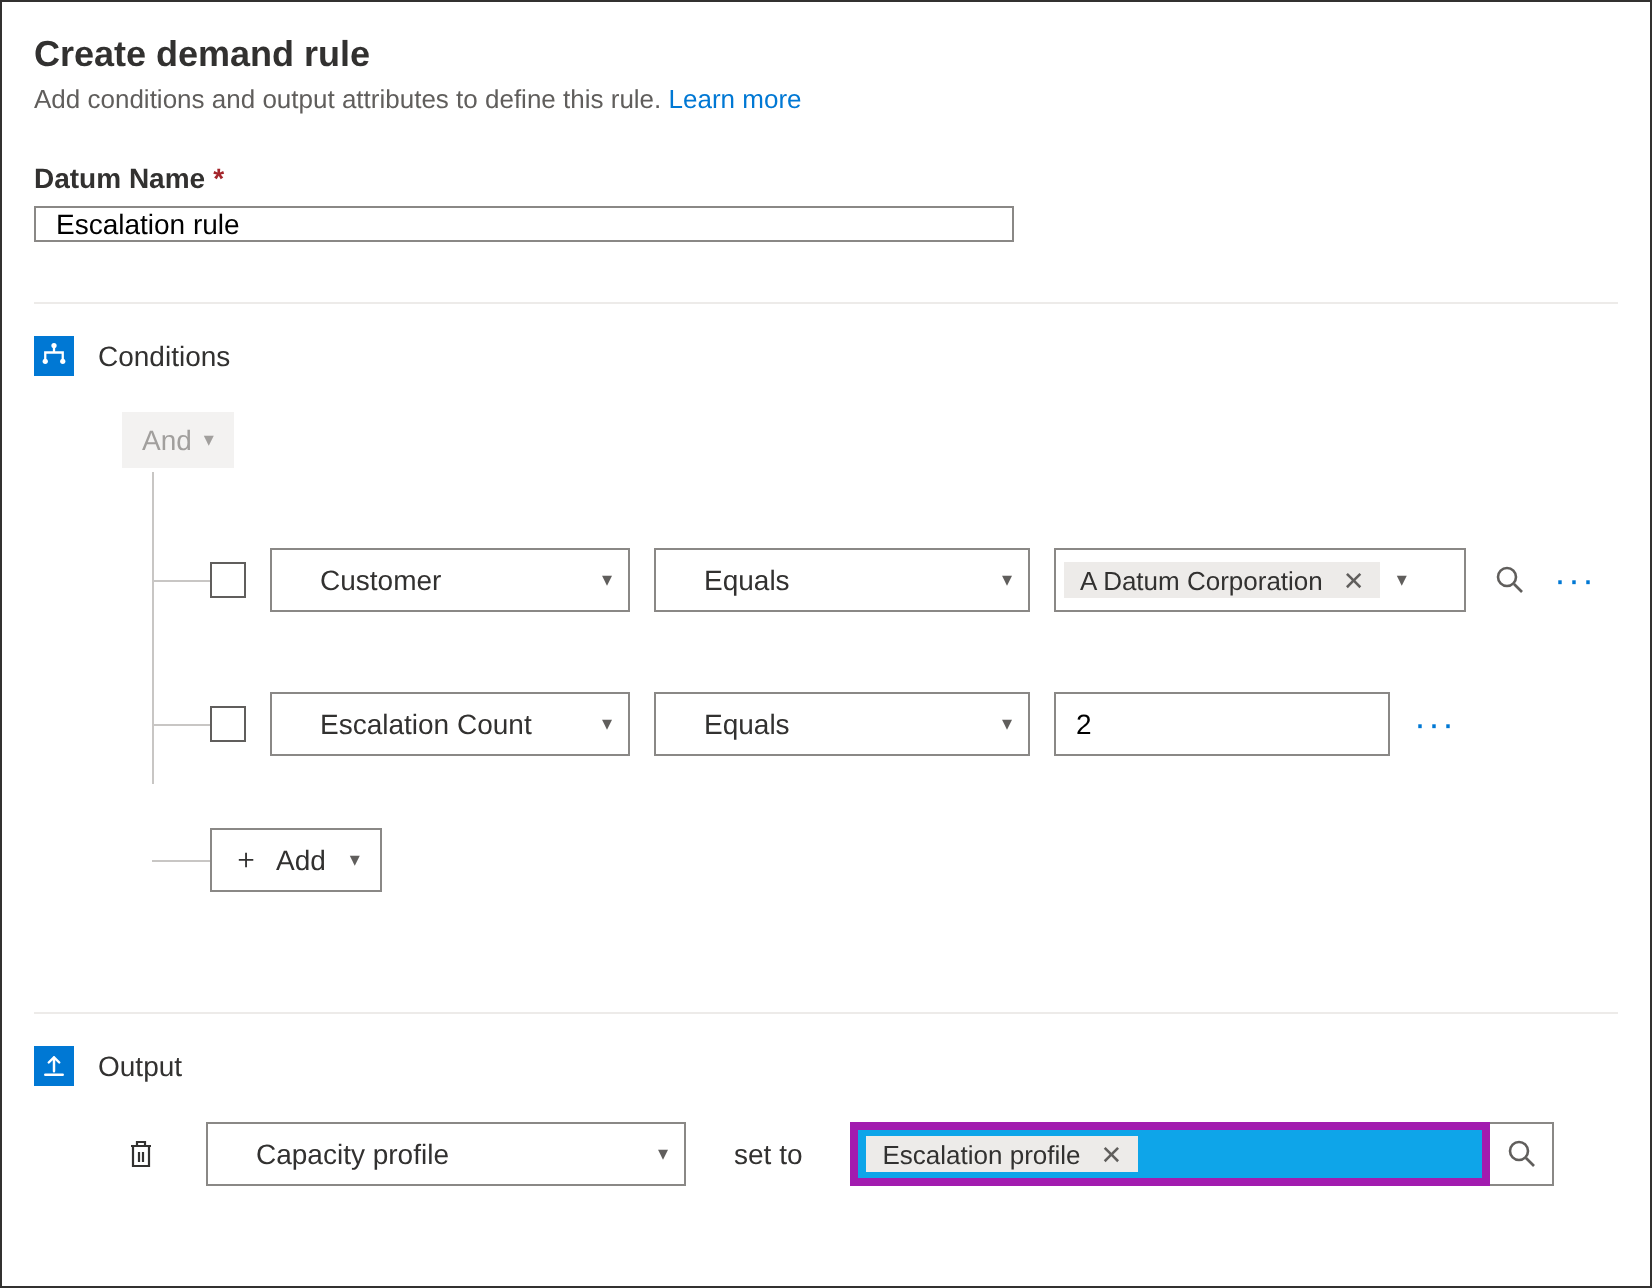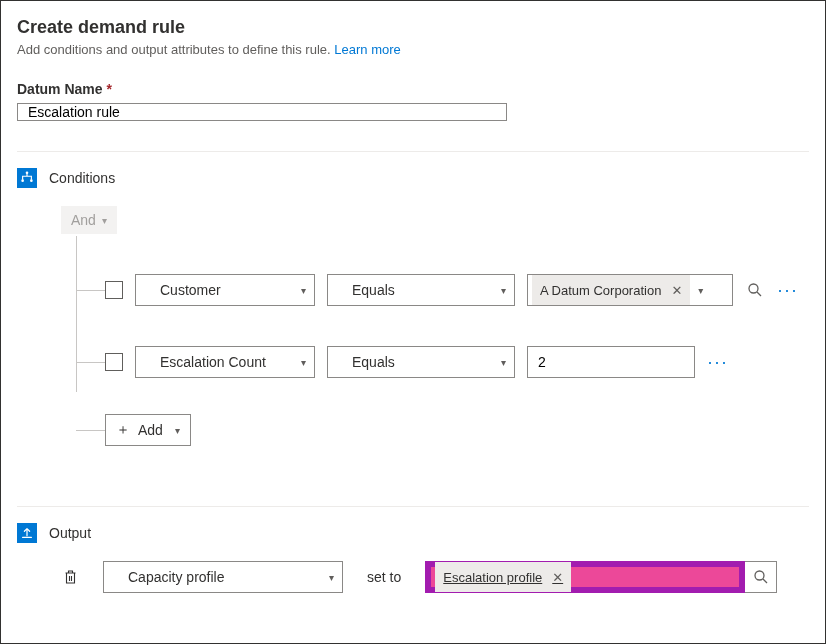--- a/index.html
+++ b/index.html
@@ -64,21 +64,21 @@
   }
   .dropdown .chev { font-size:10px; color:#605e5c; }
   .dd-attr { width: 180px; }
   .dd-op { width: 188px; }
   .tag-field {
     display:flex; align-items:center; border:1px solid #8a8886;
     height:32px; background:#fff; cursor:pointer; padding:0 6px 0 4px;
   }
   .tag-pill {
     display:flex; align-items:center; gap:8px; background:#edebe9;
-    height:30px; padding:0 6px 0 8px; font-size:13px;text-align:right;
+    height:18px; padding:0 6px 0 8px; font-size:13px;text-align:right;
   }
   .tag-x { font-size:13px; color:#605e5c; cursor:pointer; padding:0 2px; }
   .tag-chev { font-size:10px; color:#605e5c; margin-left:8px; }
   .srch {
     width:20px; height:20px; color:#605e5c; cursor:pointer;
     display:flex; align-items:center; justify-content:center;
   }
   .more {
     color:#0078d4; font-size:18px; letter-spacing:1px; cursor:pointer;
     display:flex; align-items:center; height:20px;
@@ -98,24 +98,23 @@
   }
   .add-btn .plus { font-size:14px; }
   .add-btn .chev { font-size:10px; color:#605e5c; margin-left:4px;}
 
   .output-row {
     display:flex; align-items:center; gap:24px; margin-left:44px; margin-top:8px;
   }
   .del-icon { color:#323130; cursor:pointer; width:18px; display:flex; justify-content:center;}
   .setto { font-size:14px; color:#323130; }
   .out-tag-field {
-    display:flex; align-items:center; border:6px solid #a21caf;
-    height:32px; background:#ec4899; cursor:text; padding:0 6px 0 4px;
+    display:flex; align-items:center; border:4px solid #a21caf;
+    height:32px; background:#0ea5e9; cursor:text; padding:0 6px 0 4px;
     width:320px;
-    text-decoration:underline;
   }
   .search-btn {
     width:32px; height:32px; border:1px solid #8a8886; border-left:none;
     display:flex; align-items:center; justify-content:center; cursor:pointer;
   }
   svg { display:block; }
 </style>
 </head>
 <body>
 

